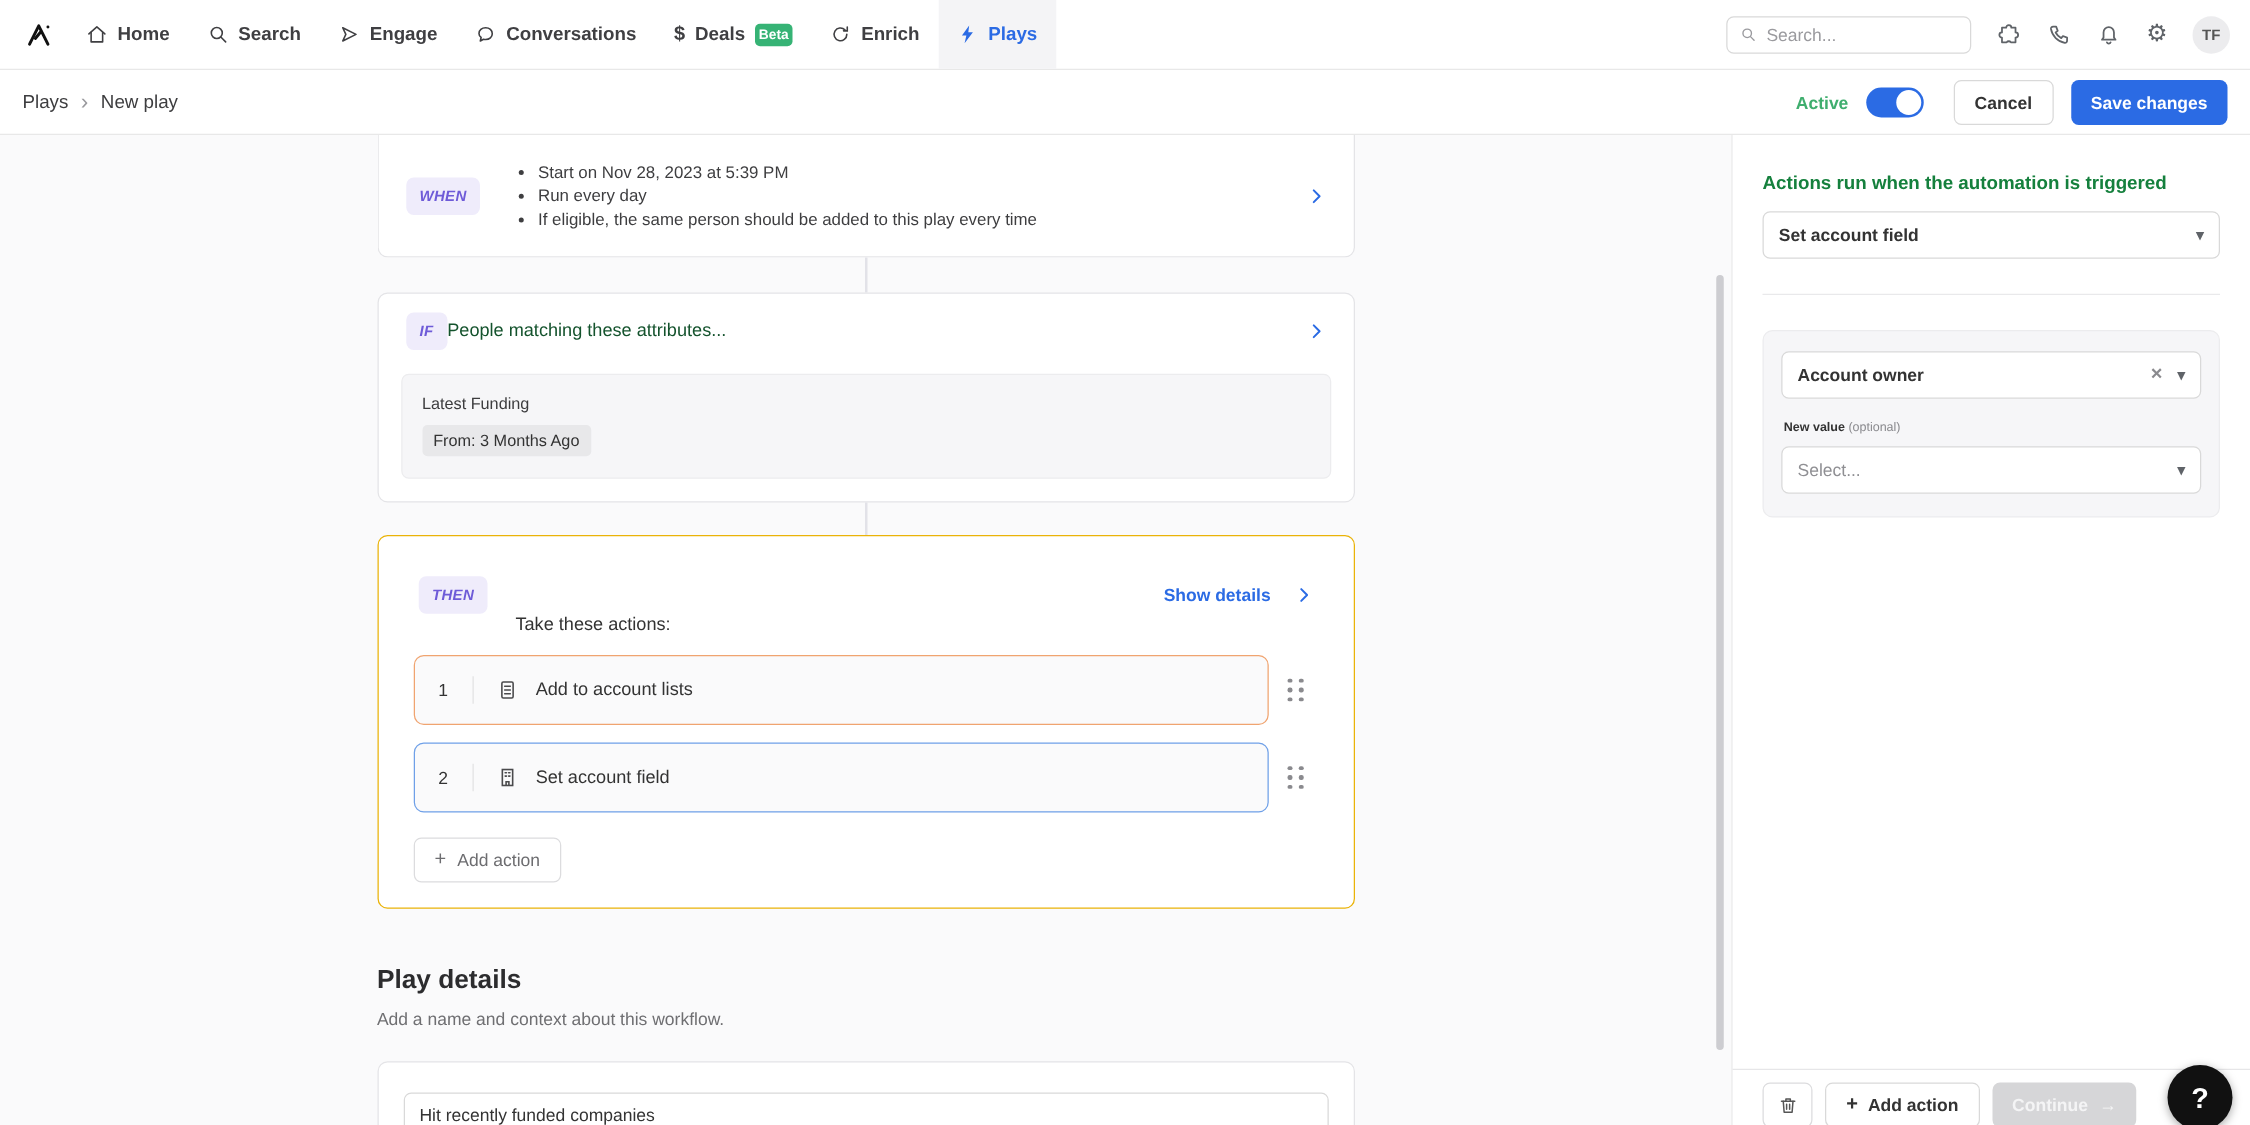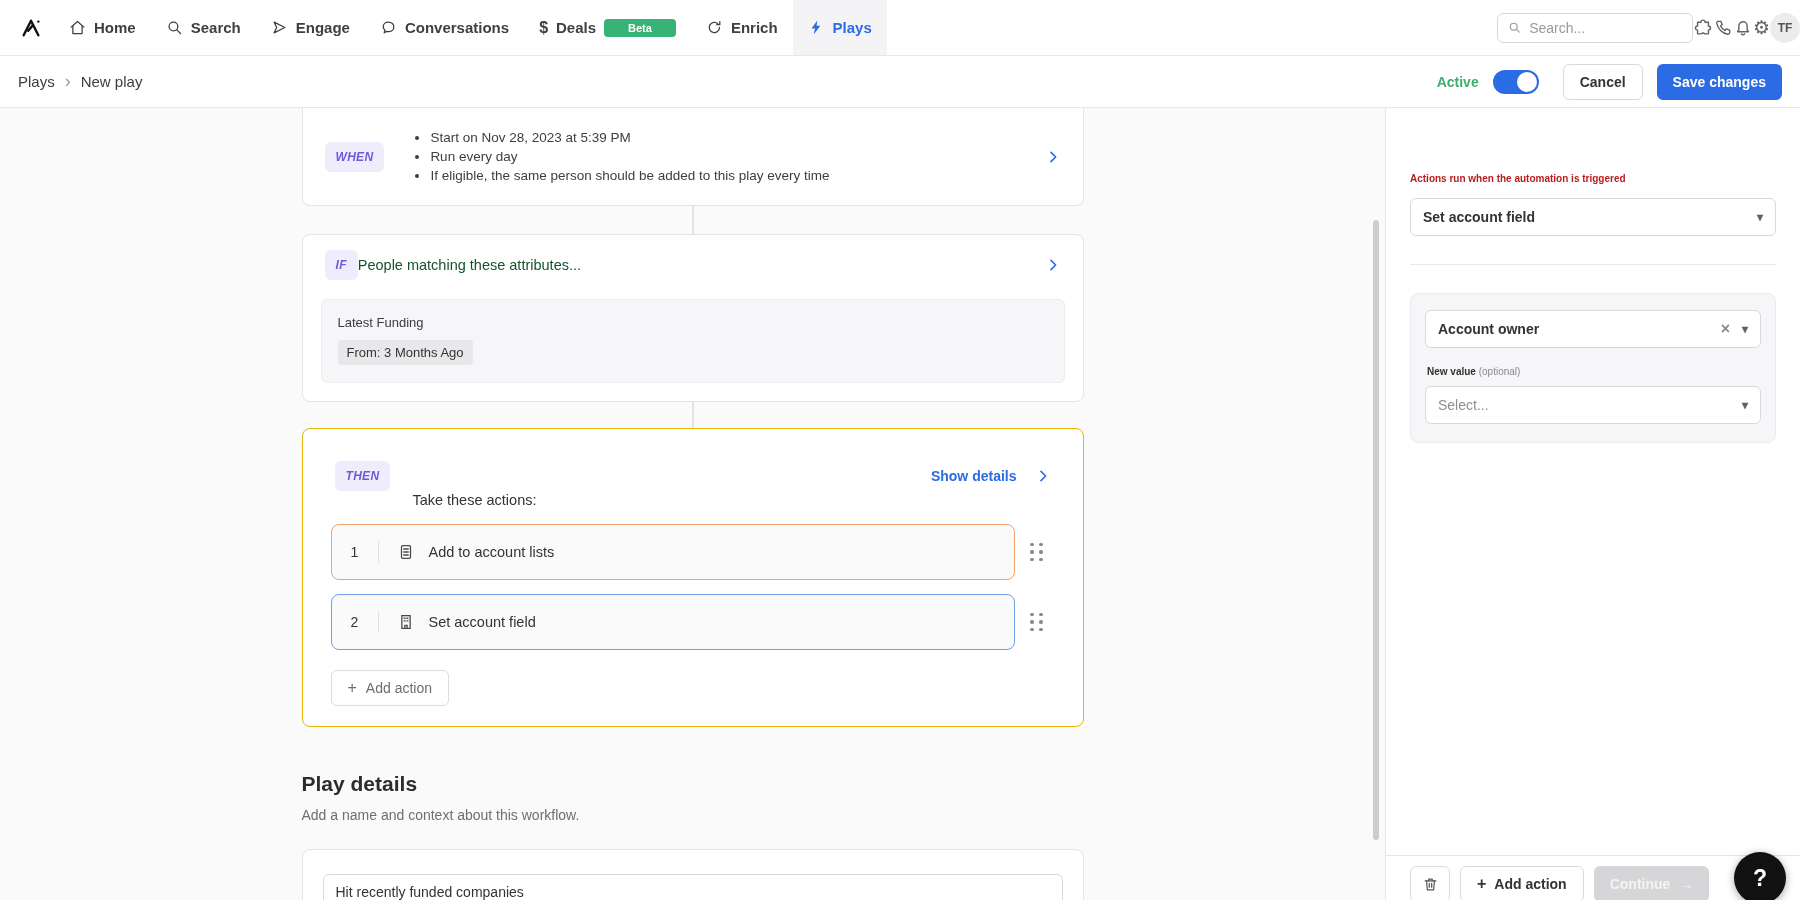--- a/index.html
+++ b/index.html
@@ -8,22 +8,22 @@
 
   
   .topnav { height:56px; display:flex; align-items:stretch; background:#fff;
     border-bottom:1px solid #e8e8e8; padding-left:8px; }
   .logo { width:46px; display:flex; align-items:center; justify-content:center; }
   .nav-item { display:flex; align-items:center; gap:8px; padding:0 15px;
     font-size:15px; font-weight:600; color:#3f3f42; cursor:pointer; }
   .nav-item svg { width:17px; height:17px; }
   .nav-item.active { color:#2b6be4; background:#f4f4f6; }
   .beta { background:#36b375; color:#fff; font-size:11px; font-weight:700;
-    border-radius:4px; padding:2px 24px; line-height:14px; }
-  .nav-right { margin-left:auto; display:flex; align-items:center; }
+    border-radius:4px; padding:2px 3px; line-height:14px; }
+  .nav-right { margin-left:auto; display:flex; align-items:center; gap:20px; padding-right:16px; }
   .search-box { width:196px; height:30px; border:1px solid #d9d9d9; border-radius:6px;
     display:flex; align-items:center; gap:8px; padding:0 10px; color:#9a9a9e; }
   .search-box input { border:none; outline:none; width:100%; font-size:14px;
     color:#444; font-family:inherit; background:transparent; }
   .search-box input::placeholder { color:#9a9a9e; }
   .top-icon { color:#5f6368; display:flex; align-items:center; cursor:pointer; }
   .top-icon svg { width:20px; height:20px; }
   .gear-glyph { font-size:19px; line-height:20px; }
   .avatar { width:30px; height:30px; border-radius:50%; background:#ececee; color:#555;
     font-size:12px; font-weight:700; display:flex; align-items:center; justify-content:center; cursor:pointer; }
@@ -104,21 +104,21 @@
   .text-input { width:100%; height:36px; border:1px solid #d9d9d9; border-radius:6px;
     padding:0 12px; font-size:14px; color:#333; font-family:inherit; outline:none; background:#fff; }
 
   .scrollbar-thumb { position:absolute; right:6px; top:112px; width:6px; height:620px;
     background:#cdcdd1; border-radius:3px; }
 
   
   .sidepanel { width:415px; background:#fff; border-left:1px solid #e6e6e8;
     display:flex; flex-direction:column; }
   .panel-body { flex:1; padding:30px 24px 0; }
-  .panel-title { font-size:10px; font-weight:600; color:#b91c1c; margin-bottom:14px;margin-top:35px; }
+  .panel-title { font-size:15px; font-weight:600; color:#15803d; margin-bottom:14px; }
   .select { height:38px; border:1px solid #d9d9d9; border-radius:6px; background:#fff;
     display:flex; align-items:center; padding:0 12px; font-size:14px; font-weight:600;
     color:#333; cursor:pointer; }
   .select .spacer { flex:1; }
   .caret-glyph { color:#5f6368; font-size:12px; }
   .clear-x { color:#8a8a8e; font-size:16px; margin-right:12px; cursor:pointer; }
   .panel-divider { height:1px; background:#e9e9eb; margin:28px 0; }
   .field-card { background:#f6f6f8; border:1px solid #ececee; border-radius:8px;
     padding:16px 14px 18px; }
   .new-value-row { margin:18px 2px 9px; font-size:10px; }

